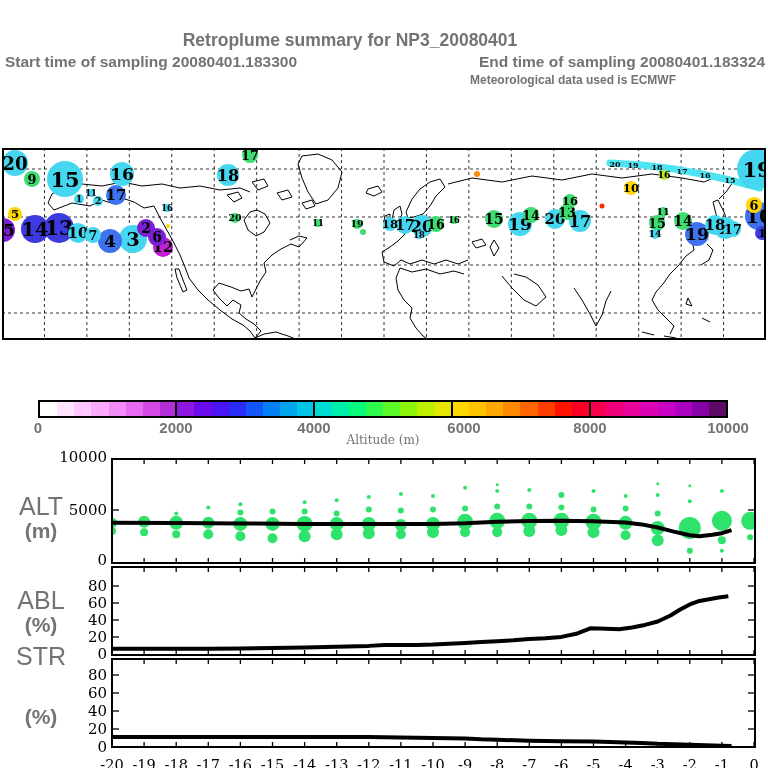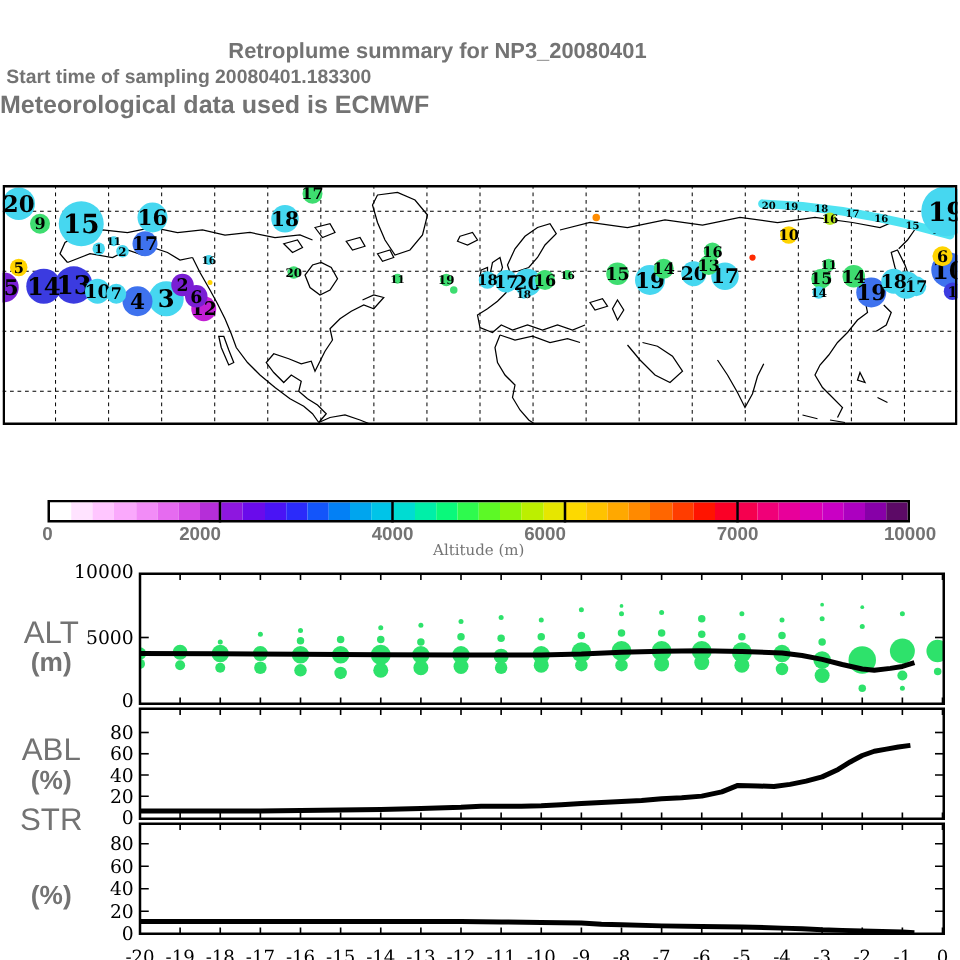--- a/index.html
+++ b/index.html
@@ -1,21 +1,21 @@
 <!DOCTYPE html>
 <html><head>
 <meta charset="utf-8">
 <style>
   html,body{margin:0;padding:0;background:#fff;}
   #root{position:relative;width:768px;height:768px;background:#ffffff;overflow:hidden;
         font-family:"Liberation Sans",sans-serif;color:#737373;margin-top:26px;}
   .hline{position:absolute;font-weight:bold;white-space:nowrap;}
   #title-line{top:4px;left:0;width:700px;text-align:center;font-size:17.5px;}
   #sampling-line{top:27px;left:5px;right:3px;display:flex;justify-content:space-between;font-size:15.5px;}
-  #met-line{top:47px;left:0;width:660px;text-align:left;font-size:20px;}
+  #met-line{top:47px;left:0;width:660px;text-align:right;font-size:12px;padding-left:16px;}
   #map-wrap{position:absolute;left:2px;top:122px;width:764px;height:192px;}
   #colorbar{position:absolute;left:38px;top:374px;width:690px;height:18px;border:2px solid #000;
             display:flex;box-sizing:border-box;}
   #colorbar .seg{flex:1 1 auto;height:100%;}
   .cbdiv{position:absolute;top:374px;width:2px;height:18px;background:#000;}
   .cbtick{position:absolute;top:393px;transform:translateX(-50%);font-weight:bold;font-size:15px;}
   #colorbar-title{position:absolute;left:383px;top:407px;transform:translateX(-50%);
                   font-family:"DejaVu Serif",serif;font-size:12px;}
   .panel-label{position:absolute;left:10px;width:62px;text-align:center;font-weight:normal;
                font-size:25px;line-height:25px;}
@@ -25,20 +25,21 @@
                font-weight:bold;font-size:17px;}
   svg{position:absolute;left:0;top:0;}
 </style>
 </head>
 <body>
 <div id="root">
 
   <div class="hline" id="title-line">Retroplume summary for NP3_20080401</div>
   <div class="hline" id="sampling-line">
     <span>Start time of sampling 20080401.183300</span>
+    <span>End time of sampling 20080401.183324</span>
   </div>
   <div class="hline" id="met-line">Meteorological data used is ECMWF</div>
 
   <div id="map-wrap">
     <svg id="map-svg" width="764" height="192" viewBox="0 0 764 192">
         <rect x="0" y="0" width="764" height="192" fill="#fff"></rect>
         <g stroke="#000" stroke-width="0.8" stroke-dasharray="3 3">
           <line x1="42.44444444444444" y1="0" x2="42.44444444444444" y2="192"></line>
           <line x1="84.88888888888889" y1="0" x2="84.88888888888889" y2="192"></line>
           <line x1="127.33333333333333" y1="0" x2="127.33333333333333" y2="192"></line>
@@ -373,24 +374,24 @@
       <div class="seg" style="background: rgb(172, 0, 192);"></div>
       <div class="seg" style="background: rgb(135, 0, 168);"></div>
       <div class="seg" style="background: rgb(92, 10, 102);"></div>
     </div>
   <div id="cb-extras">
       <div class="cbdiv" style="left: 175px;"></div>
       <div class="cbdiv" style="left: 313px;"></div>
       <div class="cbdiv" style="left: 451px;"></div>
       <div class="cbdiv" style="left: 589px;"></div>
       <div class="cbtick" style="left: 38px;">0</div>
-      <div class="cbtick" style="left: 160px;">2000</div>
+      <div class="cbtick" style="left: 176px;">2000</div>
       <div class="cbtick" style="left: 314px; text-align: right;">4000</div>
-      <div class="cbtick" style="left: 436px;">6000</div>
-      <div class="cbtick" style="left: 590px;">7000</div>
+      <div class="cbtick" style="left: 464px;">6000</div>
+      <div class="cbtick" style="left: 590px;">8000</div>
       <div class="cbtick" style="left: 728px;">10000</div>
     </div>
   <div id="colorbar-title">Altitude (m)</div>
 
   <div class="panel-label" style="top:468px">ALT</div>
   <div class="panel-units" style="top:494px">(m)</div>
   <div class="panel-label" style="top:562px">ABL</div>
   <div class="panel-units" style="top:588px">(%)</div>
   <div class="panel-label" style="top:618px">STR</div>
   <div class="panel-units" style="top:680px">(%)</div>

